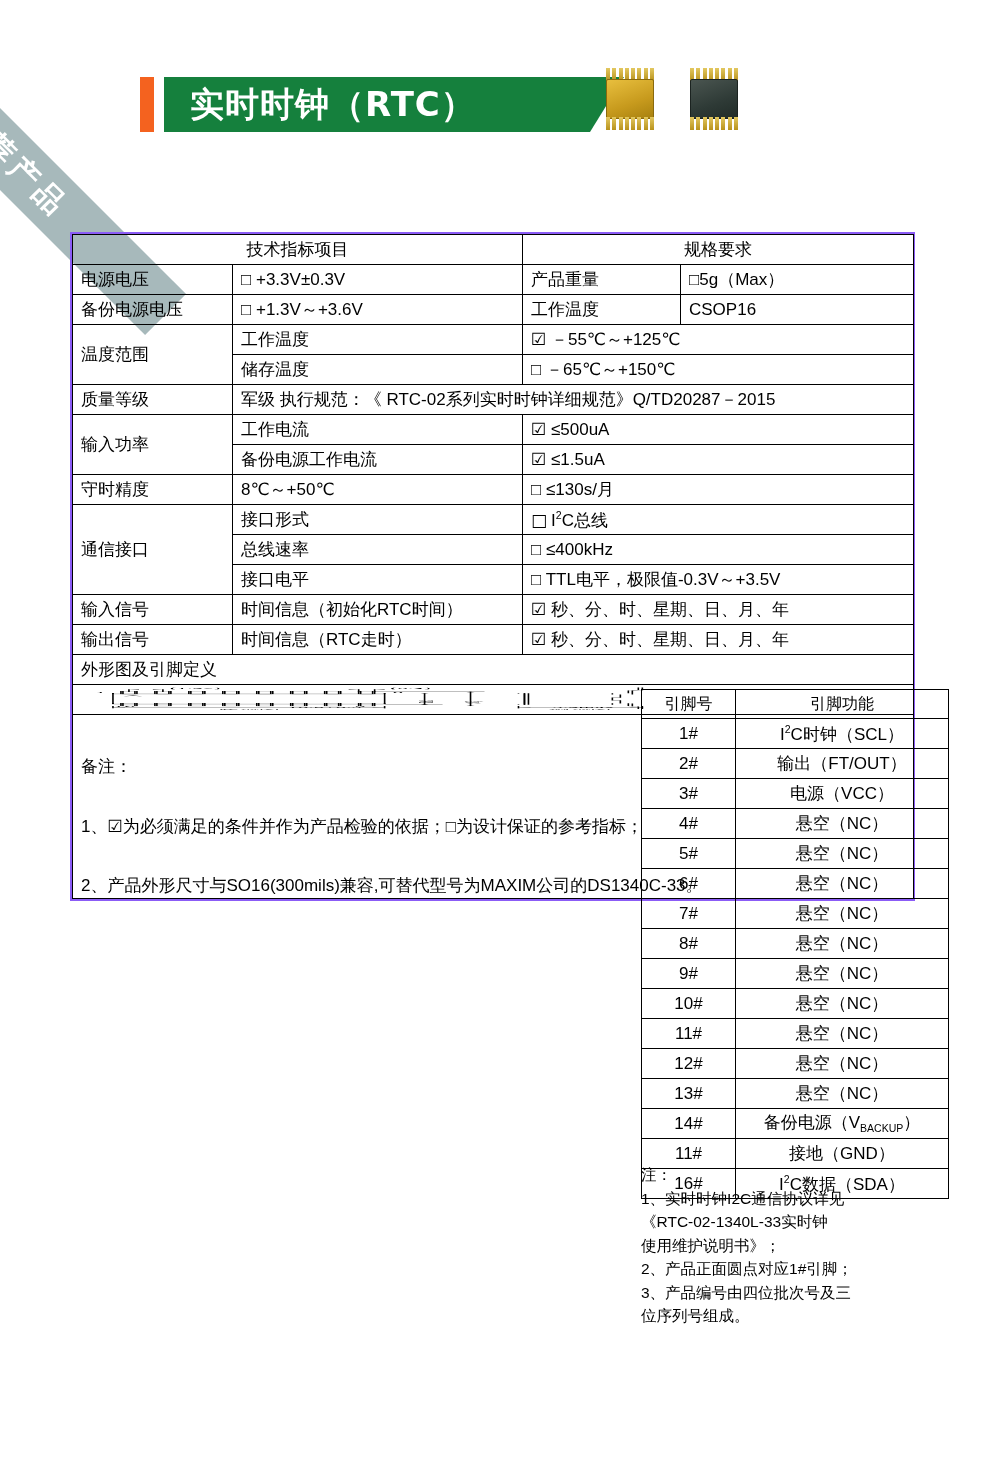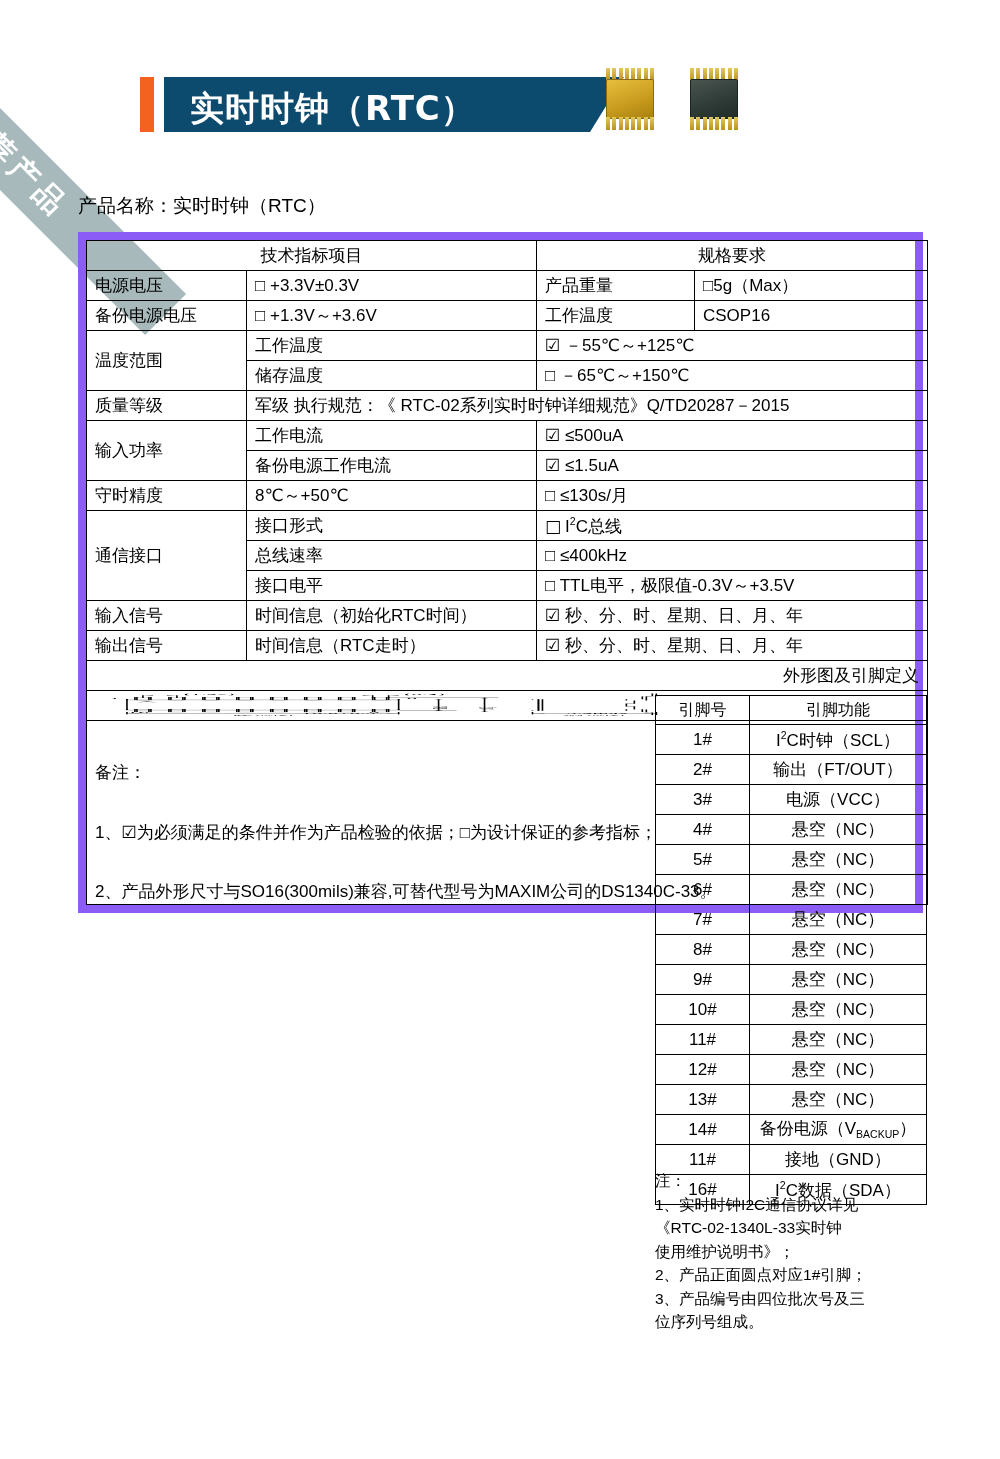--- a/index.html
+++ b/index.html
@@ -36,23 +36,23 @@
 
   .banner-wrap {
     position: absolute;
     left: 140px; top: 77px;
     height: 55px;
     display: flex; align-items: stretch;
   }
   .banner-accent { width: 14px; background: #f4621f; }
   .banner-gap { width: 10px; background: transparent; }
   .banner-teal {
-    background: #0c4a6e;
+    background: #15803d;
     padding: 0 52px 0 26px;
-    display: flex; align-items: flex-end;
+    display: flex; align-items: center;
     clip-path: polygon(0 0, 100% 0, calc(100% - 34px) 100%, 0 100%);
     width: 460px;
   }
   .banner-title {
     color: #fff; font-size: 34px; font-weight: bold;
     letter-spacing: 1px;
     font-family: "DejaVu Sans", sans-serif;
     white-space: nowrap;
   }
 
@@ -76,49 +76,49 @@
   
   .info-line {
     position: absolute; left: 78px; top: 193px; width: 845px;
     display: flex; justify-content: space-between;
     font-size: 19px;
   }
   .info-line span { white-space: nowrap; }
 
   
   .sheet {
-    position: absolute; left: 78px; top: 232px;
+    position: absolute; left: 70px; top: 232px;
     width: 845px;
-    border: 8px solid #8b5cf6;
+    border: 2px solid #8b5cf6;
     border-collapse: collapse;
   }
   table.spec { width: 100%; border-collapse: collapse; table-layout: fixed; }
   table.spec td {
     border: 1px solid #000;
     font-size: 17px;
     padding: 2px 8px;
     height: 30px;
     vertical-align: middle;
     line-height: 1.15;
   }
   .c-head { text-align: center; font-size: 18px; }
   .nowrap { white-space: nowrap; }
   .cb { font-family: "DejaVu Sans", sans-serif; margin-right: 4px; }
   sup, sub { font-size: 0.62em; }
 
   
-  .draw-title { text-align: right; font-size: 18px; height: 28px; }
+  .draw-title { text-align: left; font-size: 18px; height: 28px; }
   .draw-area { position: relative; height: 690px; padding: 0; vertical-align: top; }
 
   .svgbox { position: absolute; left: 0; top: 0; width: 100%; height: 100%; }
 
   
   .pin-table {
     position: absolute; left: 568px; top: 4px;
-    width: 272px; border-collapse: collapse;
+    width: 308px; border-collapse: collapse;
   }
   .pin-table td {
     border: 1px solid #000;
     font-size: 15px; height: 27px;
     padding: 0 4px;
     text-align: center;
     line-height: 1.1;
   }
   .pin-table td.num { width: 94px; }
   .pin-table td.fn { text-align: center; }
@@ -196,21 +196,20 @@
           <i></i>
           <i></i>
           <i></i>
           <i></i>
       </div>
     </div>
   </div>
 </div>
 
 <div class="info-line">
-  <span>产品名称：实时时钟（RTC）</span>
 </div>
 
 <div class="sheet">
 <table class="spec">
   <colgroup>
     <col style="width:160px">
         <col style="width:290px">
     <col style="width:158px">
         <col style="width:233px">
   </colgroup>

